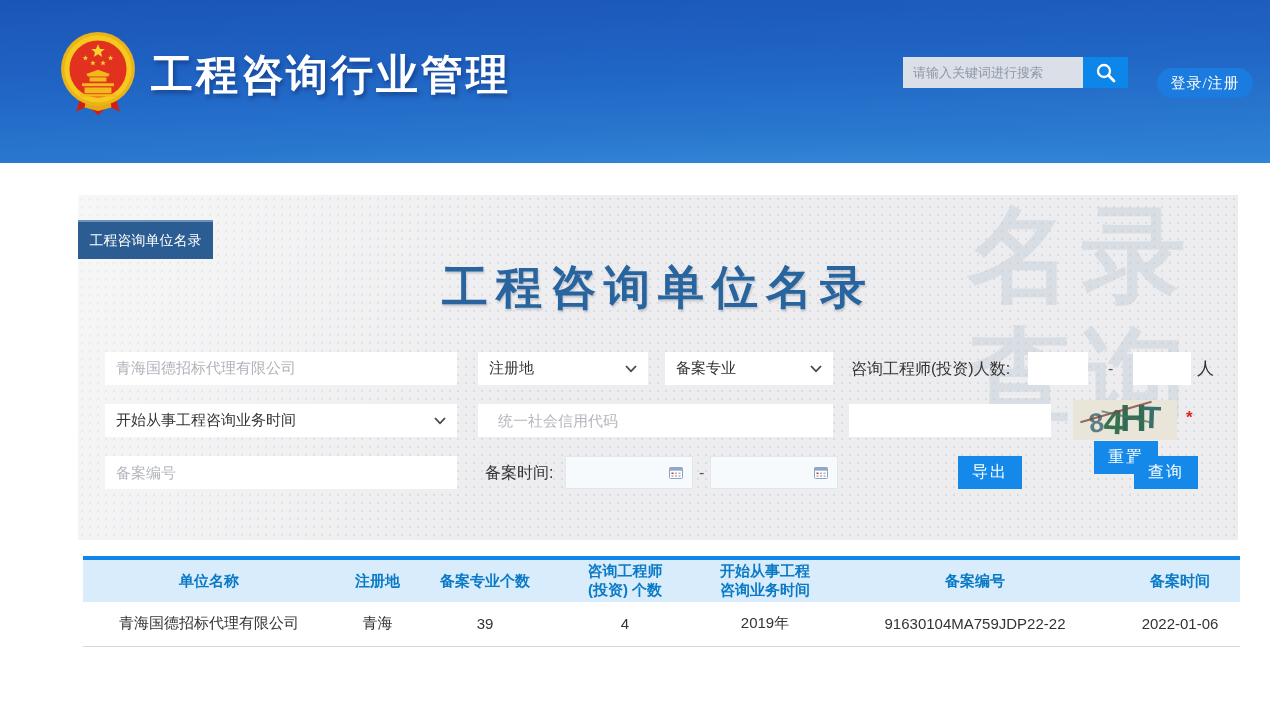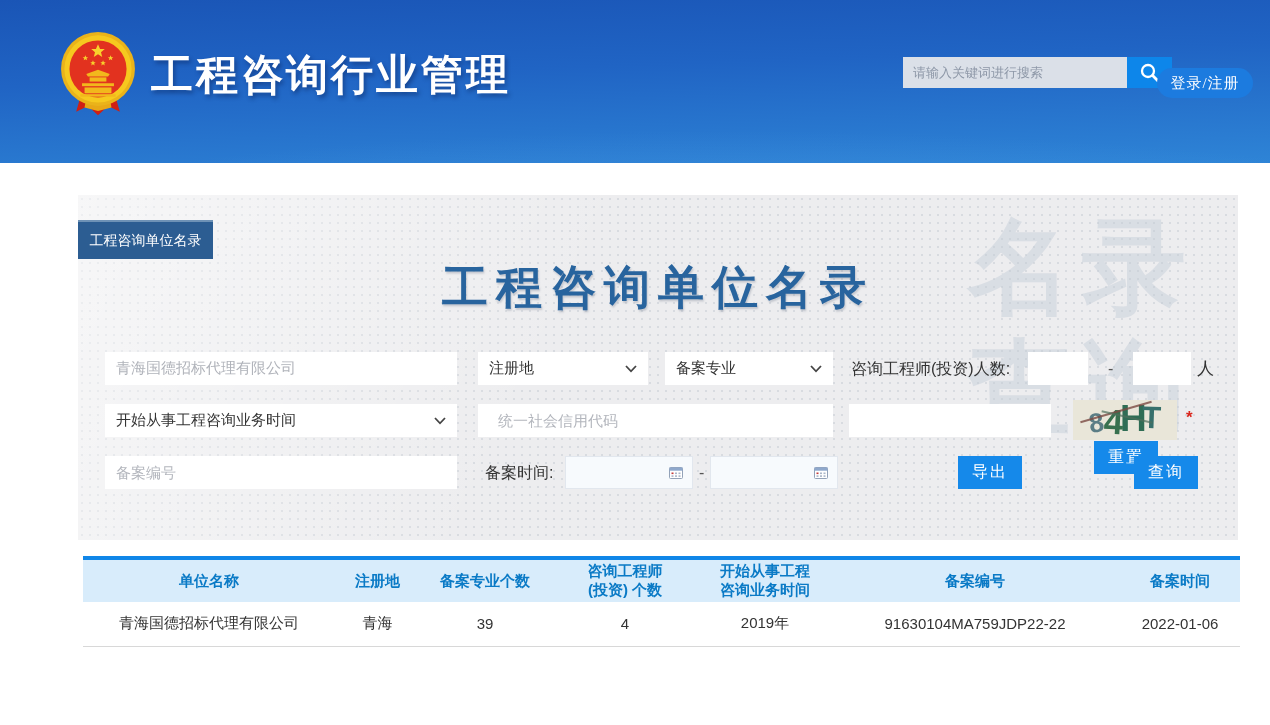--- a/index.html
+++ b/index.html
@@ -8,37 +8,37 @@
 
   
   .hdr { position:absolute; left:0; top:0; width:1270px; height:163px;
     background:
       radial-gradient(120% 150% at 58% 170%, rgba(90,170,235,.50) 0%, rgba(90,170,235,0) 60%),
       linear-gradient(178deg, #1a55b6 0%, #2064c4 42%, #2e84d6 100%); }
   .emblem { position:absolute; left:56px; top:30px; width:84px; height:88px; }
   .site-title { position:absolute; left:151px; top:47px; font-size:42px; font-weight:bold;
     color:#fff; letter-spacing:3px; text-shadow:2px 3px 4px rgba(8,30,85,.45); white-space:nowrap; }
   .searchbox { position:absolute; left:903px; top:57px; height:31px; display:flex; }
-  .searchbox input { width:224px; height:31px; border:0; background:#dbe0e8; padding:0 10px;
+  .searchbox input { width:180px; height:31px; border:0; background:#dbe0e8; padding:0 10px;
     font-size:13px; color:#445; outline:none; font-family:inherit; }
   .searchbox input::placeholder { color:#8d97a7; }
   .search-btn { width:45px; height:31px; border:0; background:#0d86ea; display:flex;
     align-items:center; justify-content:center; cursor:pointer; }
   .login { position:absolute; left:1157px; top:58px; width:96px; height:30px; border:0;
     border-radius:16px; background:#1c7bdf; color:#ffffff; font-size:15px; cursor:pointer;
     font-family:Liberation Serif, serif; letter-spacing:1px;margin-top:10px; }
 
   
   .panel { position:absolute; left:78px; top:195px; width:1160px; height:345px;
     background-color:#ededef;
     background-image:
       linear-gradient(115deg, rgba(255,255,255,.55) 0%, rgba(255,255,255,0) 42%),
       radial-gradient(circle, #d8dbe0 1px, rgba(0,0,0,0) 1.15px);
     background-size:100% 100%, 8px 8px; }
-  .watermark { position:absolute; right:42px; top:12px; z-index:0; text-align:left;
+  .watermark { position:absolute; right:42px; top:0; z-index:0; text-align:left;
     font-size:104px; font-weight:800; color:#c3ccd7; opacity:.45; line-height:1.16;
     letter-spacing:10px; user-select:none; }
   .tab { position:absolute; left:0; top:25px; width:135px; height:39px; z-index:2;
     background:#2c5d92; border-top:2px solid #6e92b6; color:#fff; font-size:14px;
     display:flex; align-items:center; justify-content:center; cursor:pointer; }
   .panel-title { position:absolute; left:0; top:62px; width:100%; z-index:1; text-align:center;
     font-size:46px; font-weight:800; color:#28649e; letter-spacing:8px;
     text-shadow:1px 2px 2px rgba(120,130,145,.35); white-space:nowrap; }
 
   .txt { position:absolute; height:33px; border:0; background:#fff; font-size:15px; color:#555;

